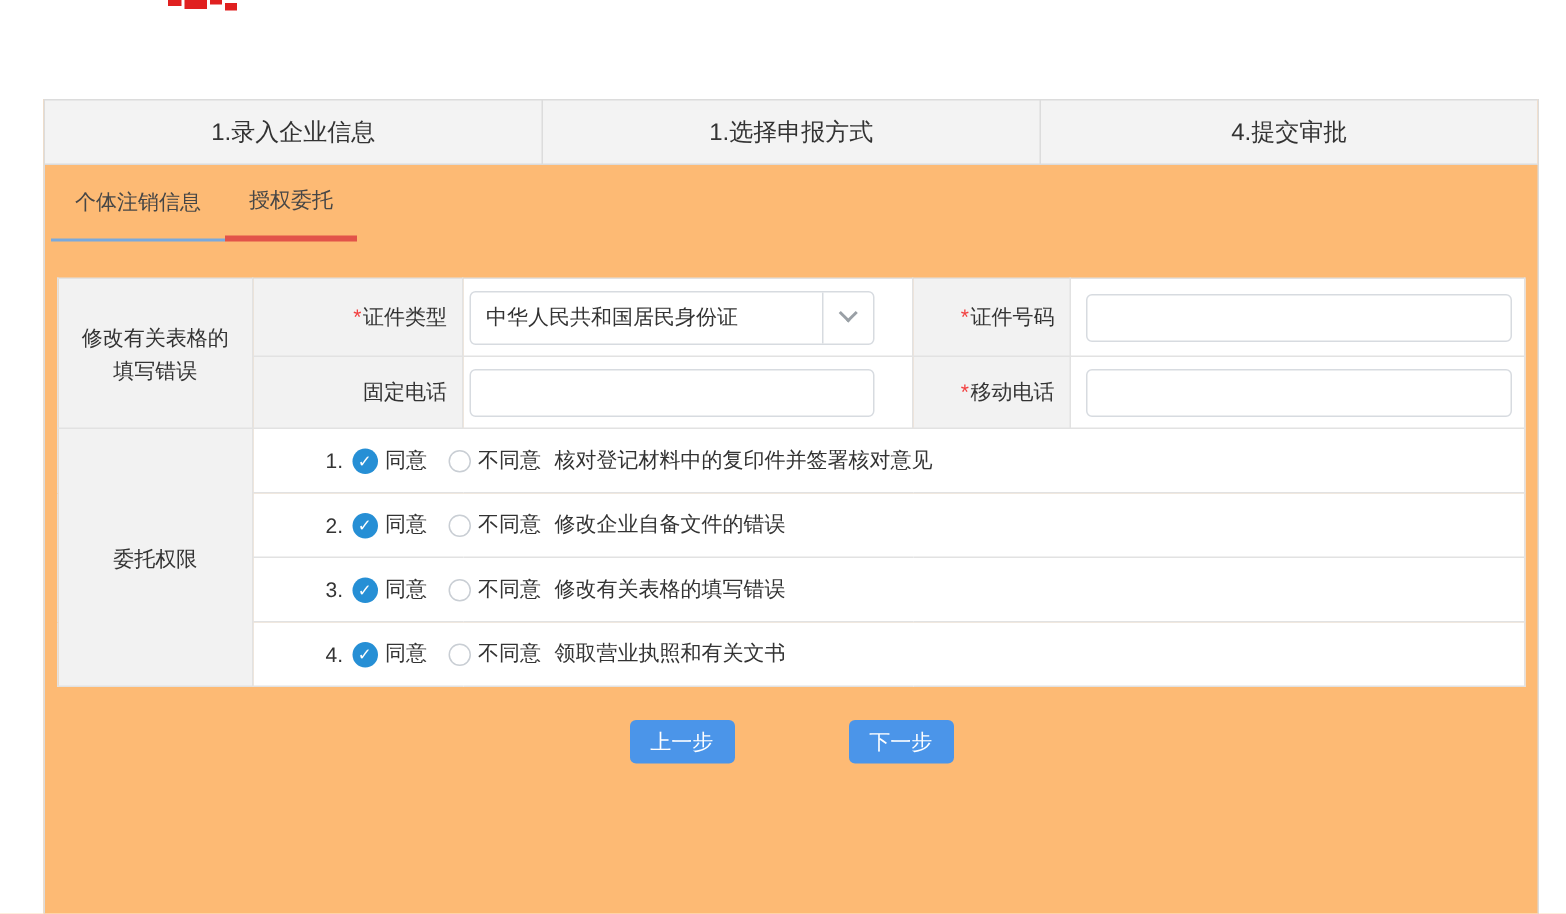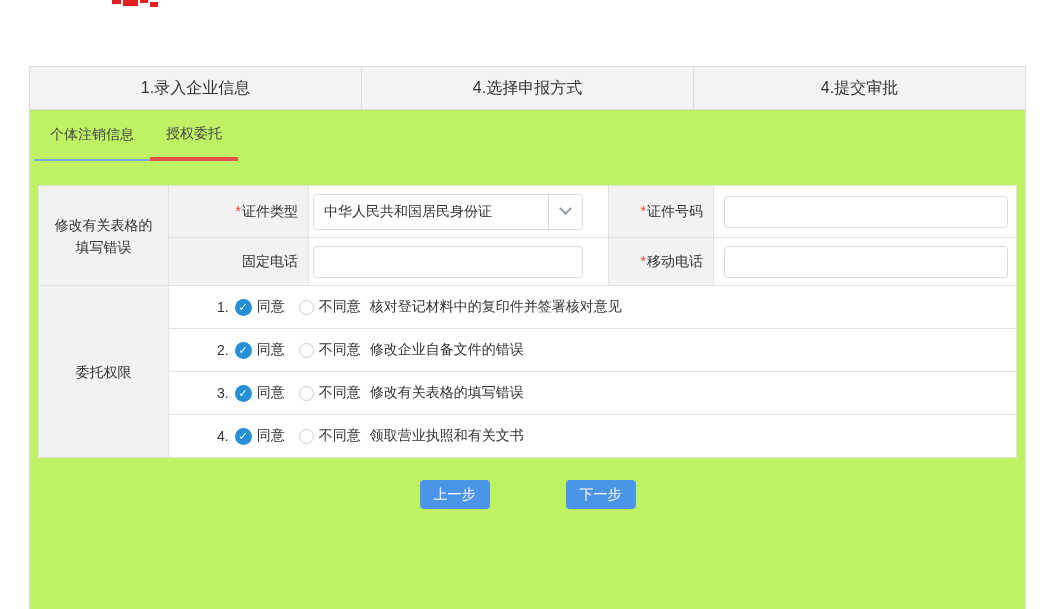--- a/index.html
+++ b/index.html
@@ -8,21 +8,21 @@
 
   
   .logo-frag { position:absolute; left:112px; top:0; width:48px; height:8px; }
   .logo-frag i { position:absolute; background:#e02020; }
   .logo-frag i:nth-child(1){ left:0;  top:0; width:9px;  height:4px; }
   .logo-frag i:nth-child(2){ left:11px; top:0; width:15px; height:6px; }
   .logo-frag i:nth-child(3){ left:28px; top:0; width:8px; height:3px; }
   .logo-frag i:nth-child(4){ left:38px; top:2px; width:8px; height:5px; }
 
   .panel { position:absolute; left:29px; top:66px; width:997px; height:543px;
-    border-left:1px solid #dcdcdc; border-right:1px solid #dcdcdc; background:#bef264; }
+    border-left:1px solid #dcdcdc; border-right:1px solid #dcdcdc; background:#fdba74; }
 
   
   .tabs { display:flex; height:44px; }
   .tab { flex:1; display:flex; align-items:center; justify-content:center;
     font-size:16px; color:#333; background:#f3f3f3;
     border-top:1px solid #dcdcdc; border-bottom:1px solid #dcdcdc; border-right:1px solid #dcdcdc;
     cursor:pointer; }
   .tab:last-child { border-right:none; }
   .tab.active { background:#fff; border-top:3px solid #565656; border-bottom:none;
     margin-top:-4px; height:48px; border-left:1px solid #dcdcdc; }
@@ -89,21 +89,21 @@
     <i></i>
     <i></i>
     <i></i>
     <i></i>
   </div>
 
 <div class="panel">
 
   <div class="tabs">
     <div class="tab">1.录入企业信息</div>
-    <div class="tab">4.选择申报方式</div>
+    <div class="tab">1.选择申报方式</div>
     <div class="tab">4.提交审批</div>
   </div>
 
   <div class="subtabs">
     <div class="subtab">个体注销信息</div>
     <div class="subtab active">授权委托</div>
   </div>
 
   <div class="content">
 

